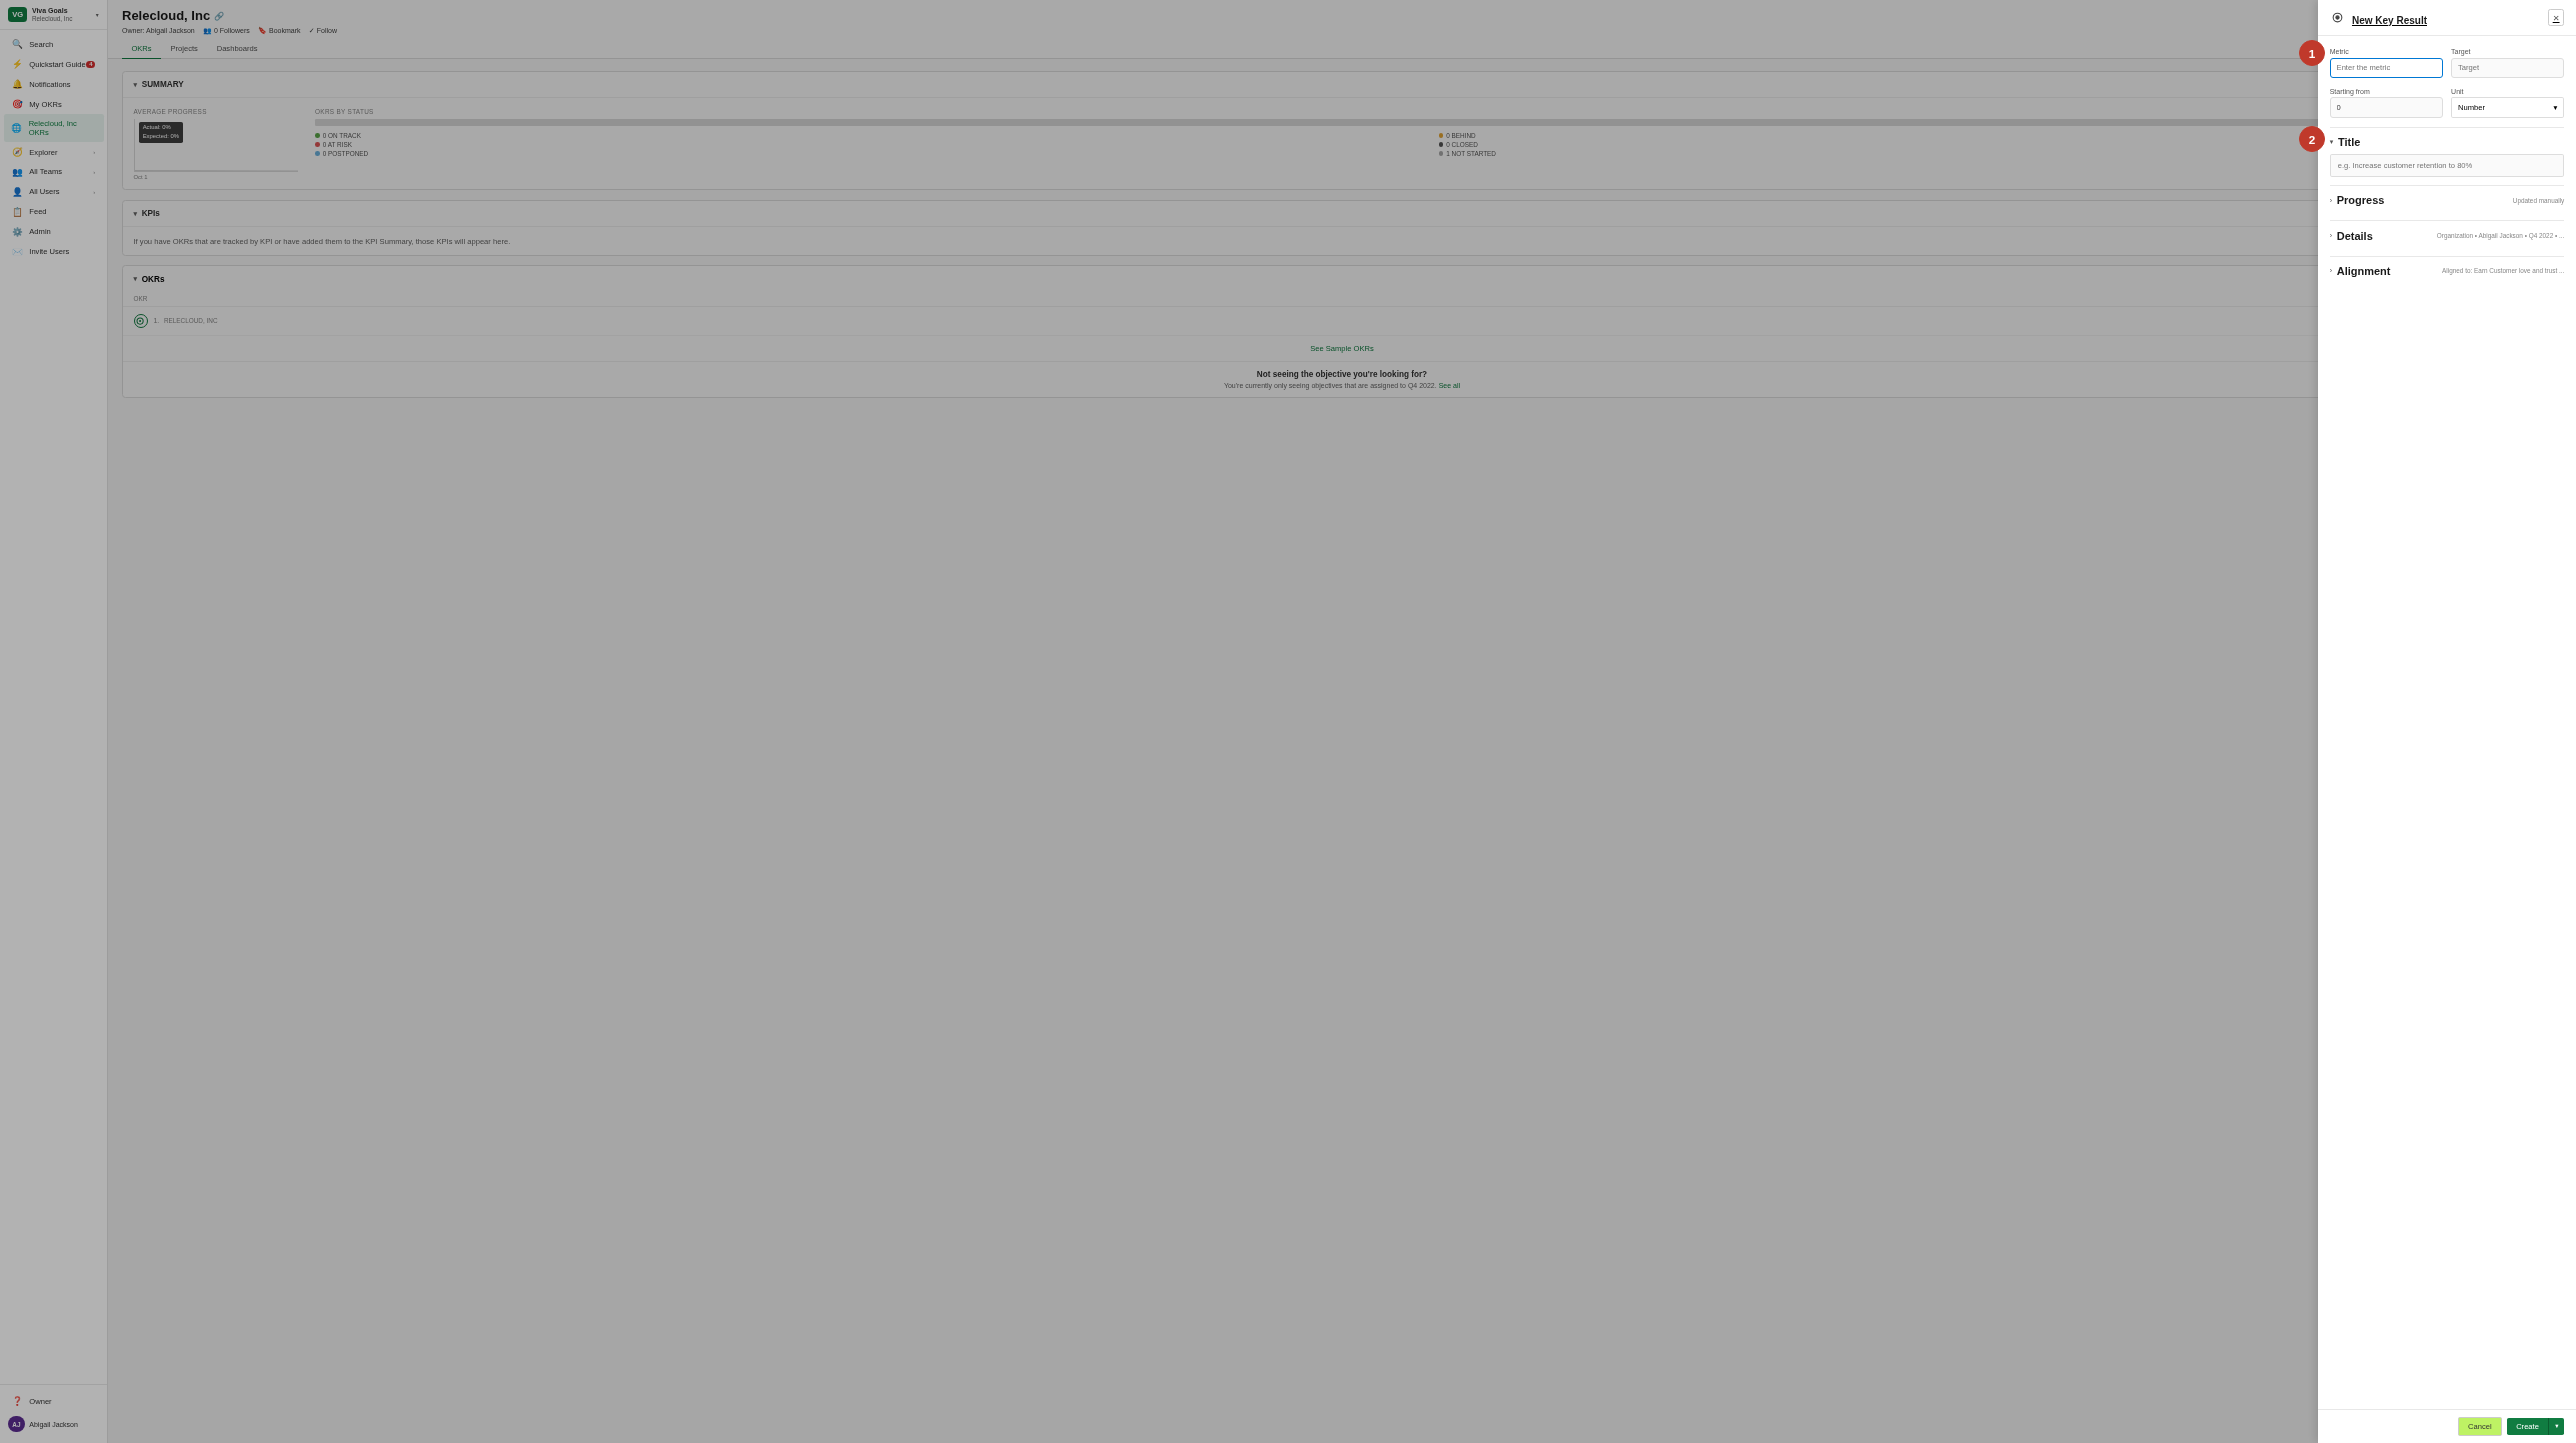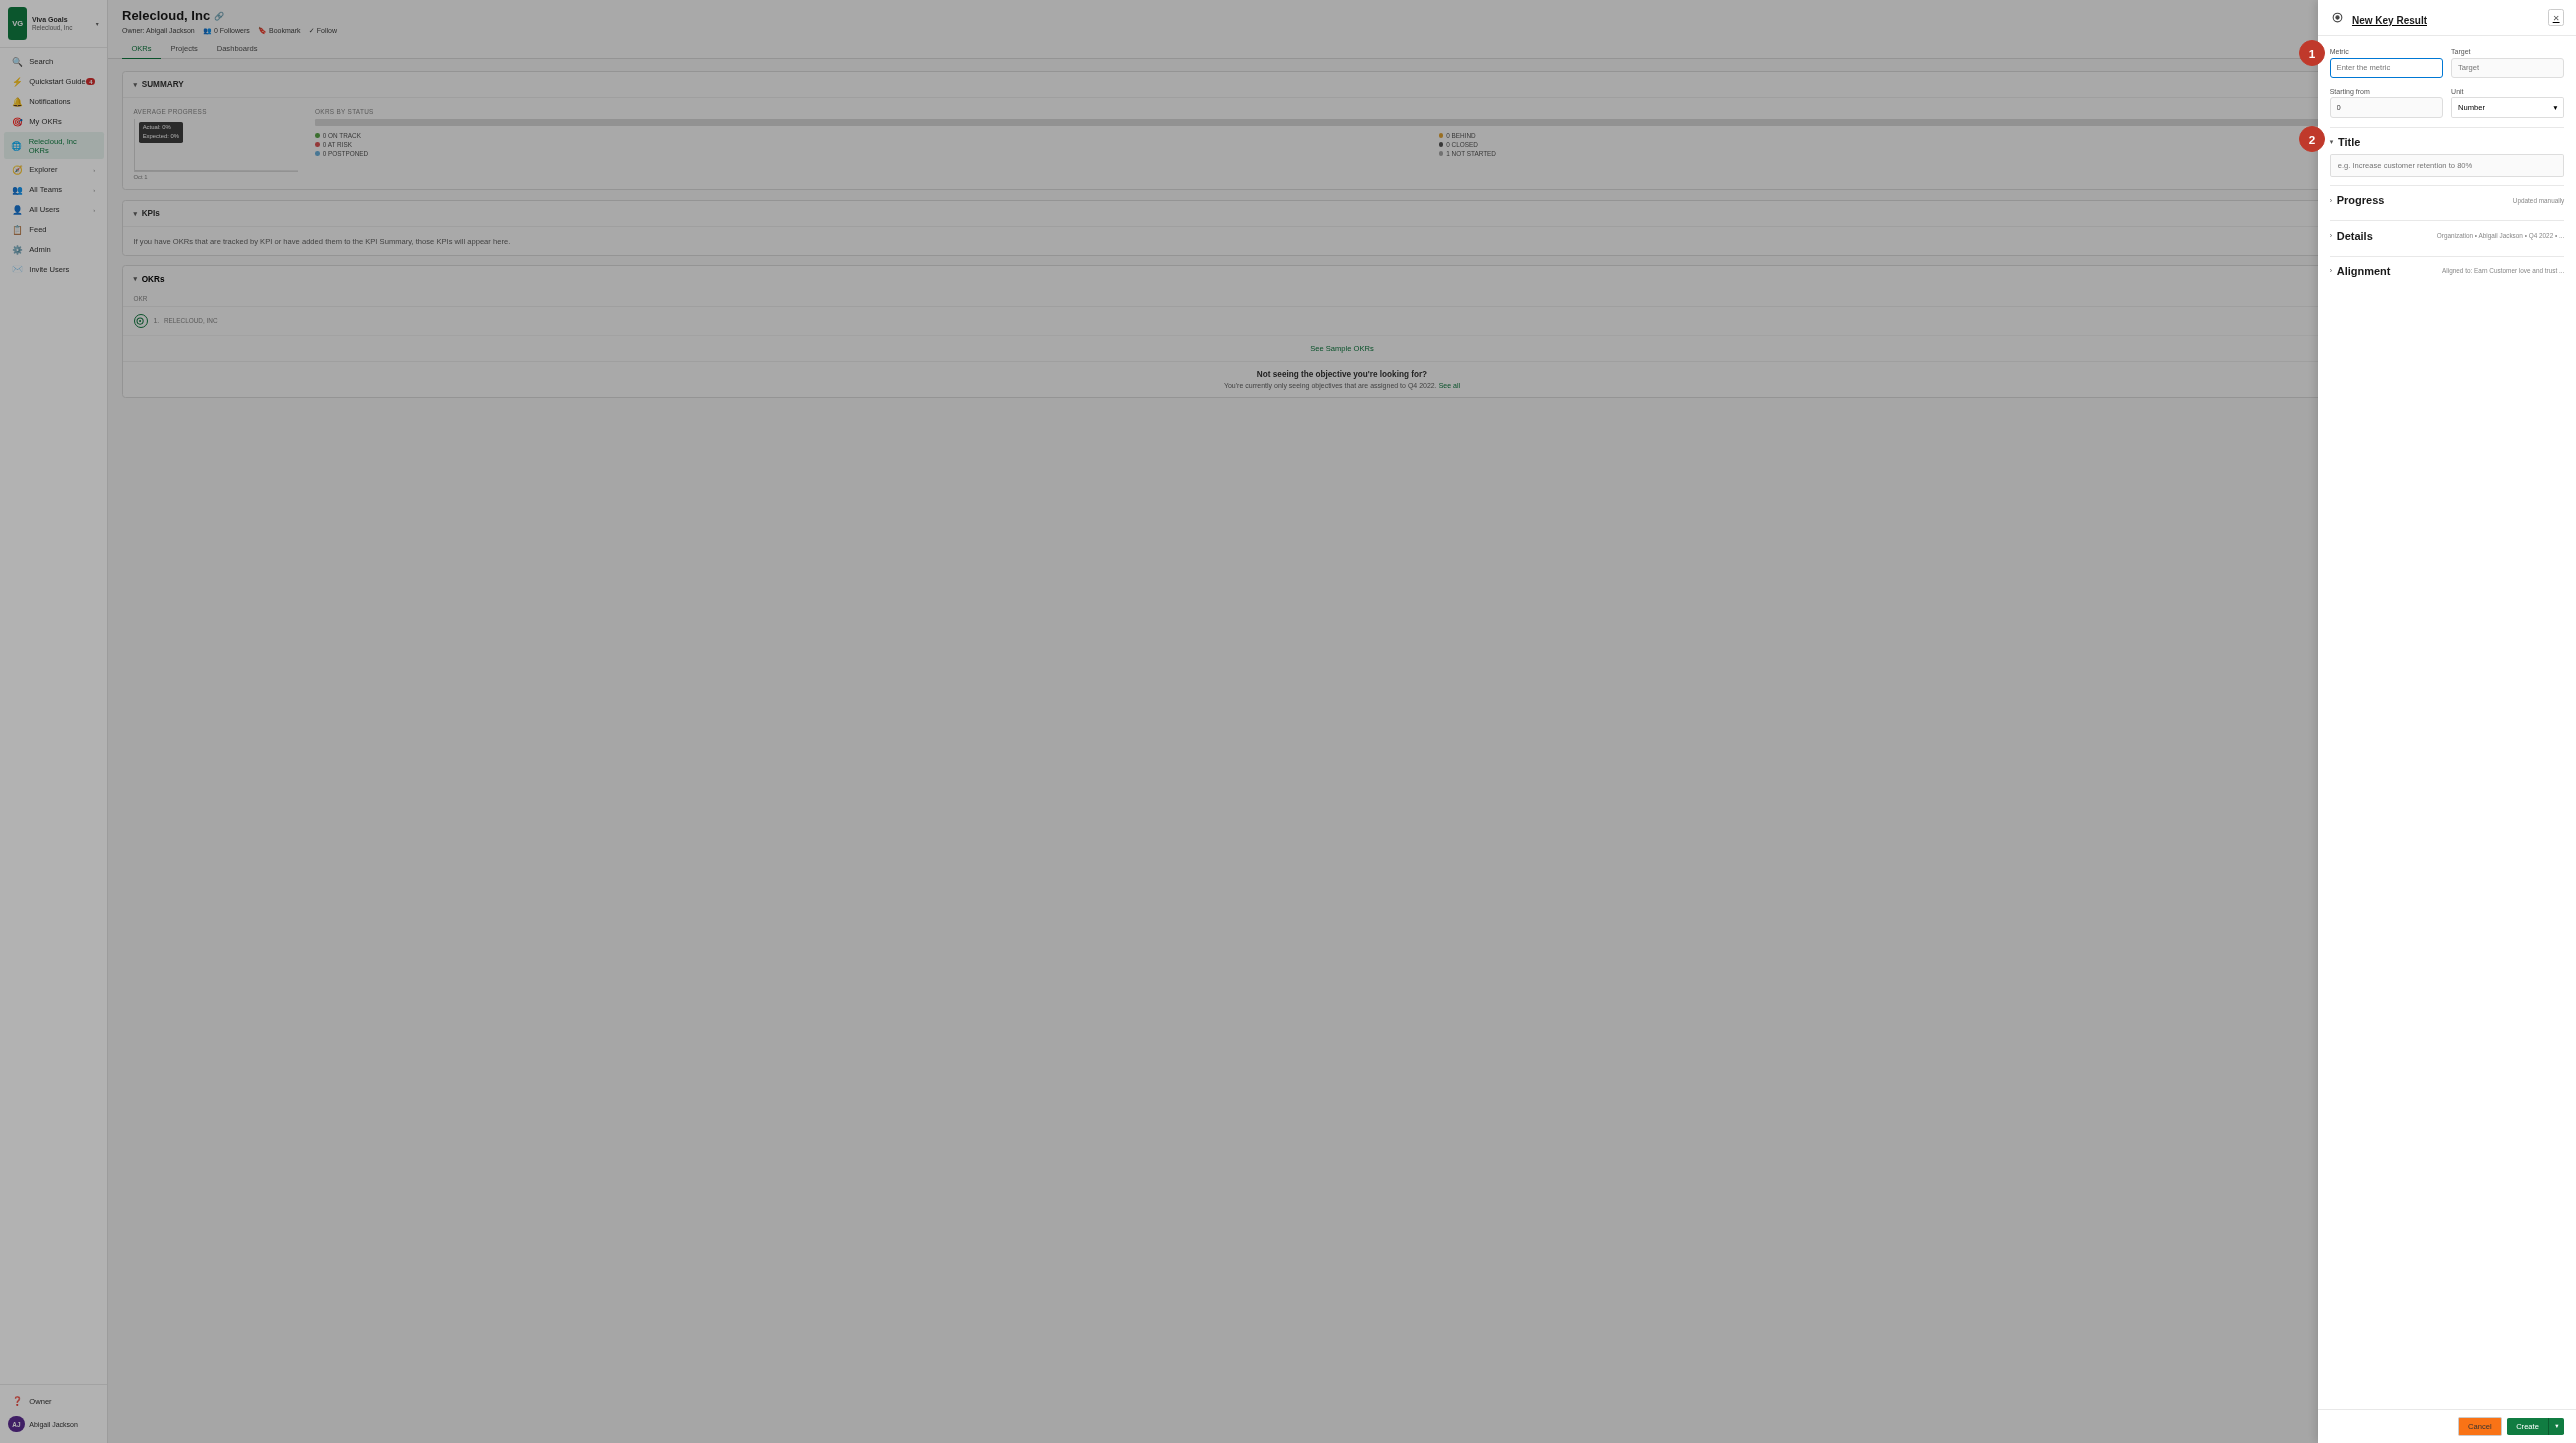--- a/index.html
+++ b/index.html
@@ -18,21 +18,21 @@
     }
     .sidebar-brand {
       display: flex;
       align-items: center;
       padding: 7px 8.2px;
       border-bottom: 0.6px solid #e8e8e8;
       cursor: pointer;
     }
     .sidebar-brand-icon {
       width: 19px;
-      height: 33px;
+      height: 15px;
       background: #107c41;
       border-radius: 3.5px;
       display: flex; align-items: center; justify-content: center;
       color: white;
       font-weight: bold;
       font-size: 7.6px;
       margin-right: 4.7px;
       flex-shrink: 0;
     }
     .sidebar-brand-text { font-size: 7px; font-weight: 600; color: #333; line-height: 1.2; }
@@ -457,21 +457,21 @@
       border-top: 0.6px solid #e8e8e8;
       display: flex;
       justify-content: flex-end;
       gap: 4.7px;
       align-items: center;
     }
     .btn-cancel {
       padding: 4.1px 9.4px;
       border: 0.6px solid #ccc;
       border-radius: 1.8px;
-      background: #f97316;
+      background: #bef264;
       font-size: 7.6px;
       cursor: pointer;
       color: #333;
     }
     .btn-create {
       padding: 4.1px 9.4px;
       background: #107c41;
       color: white;
       border: none;
       border-radius: 1.8px 0 0 1.8px;

